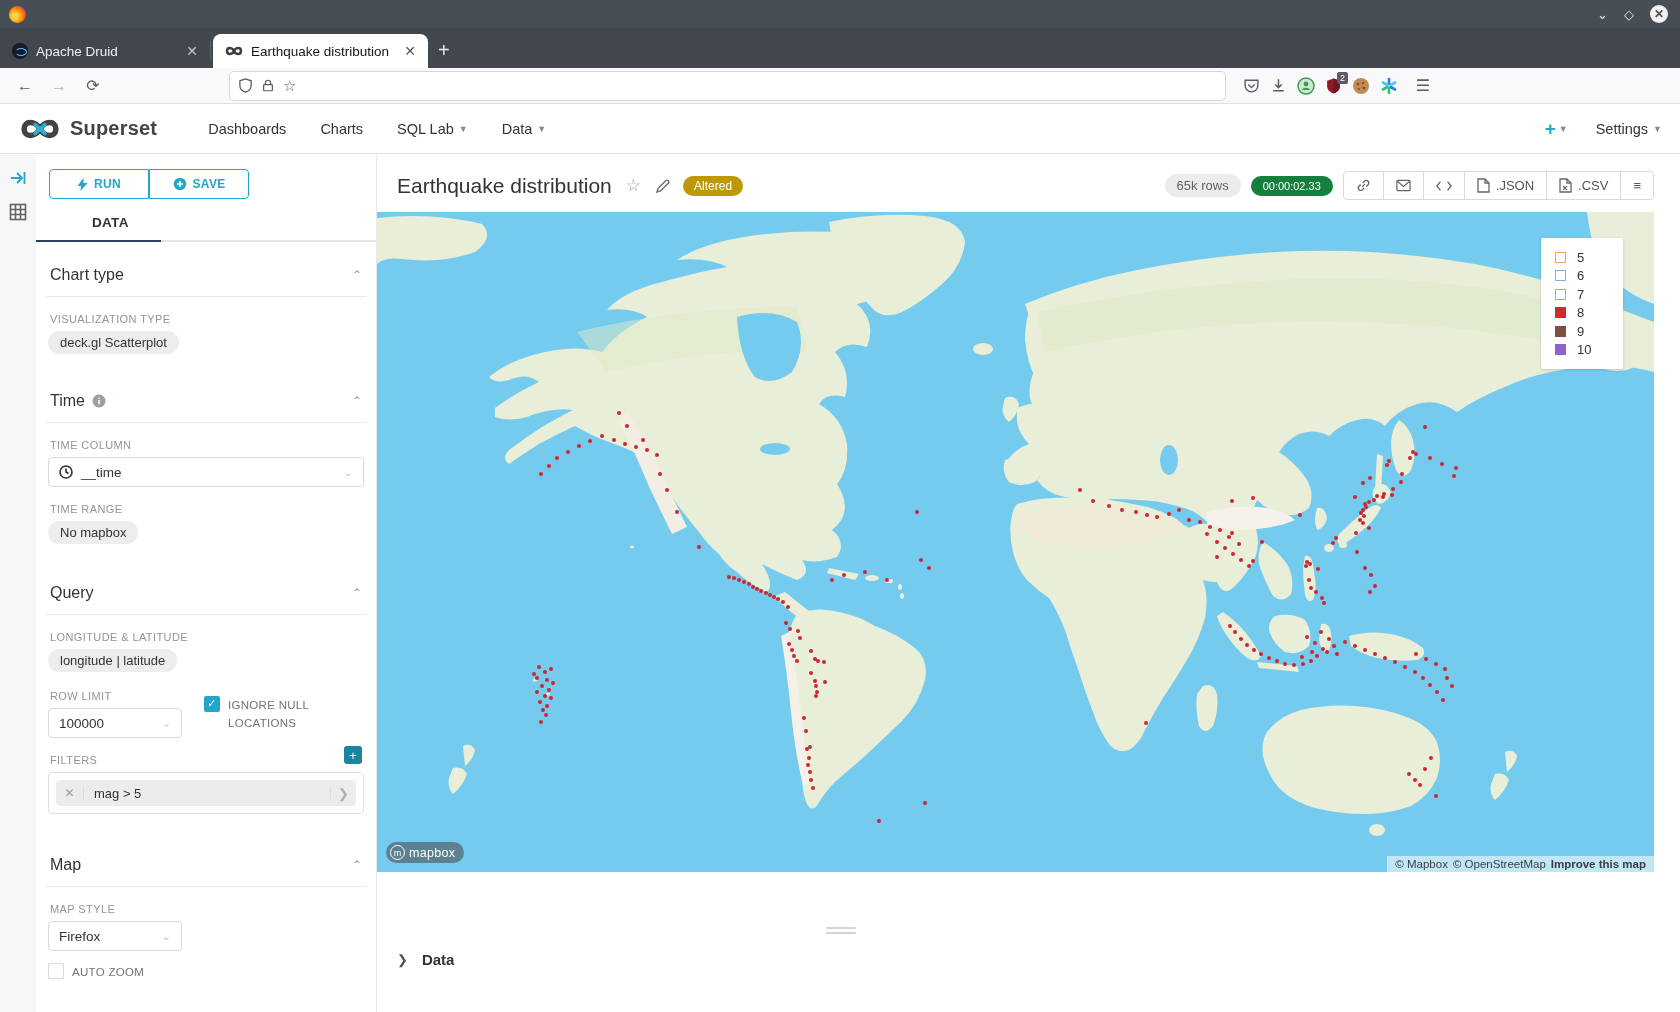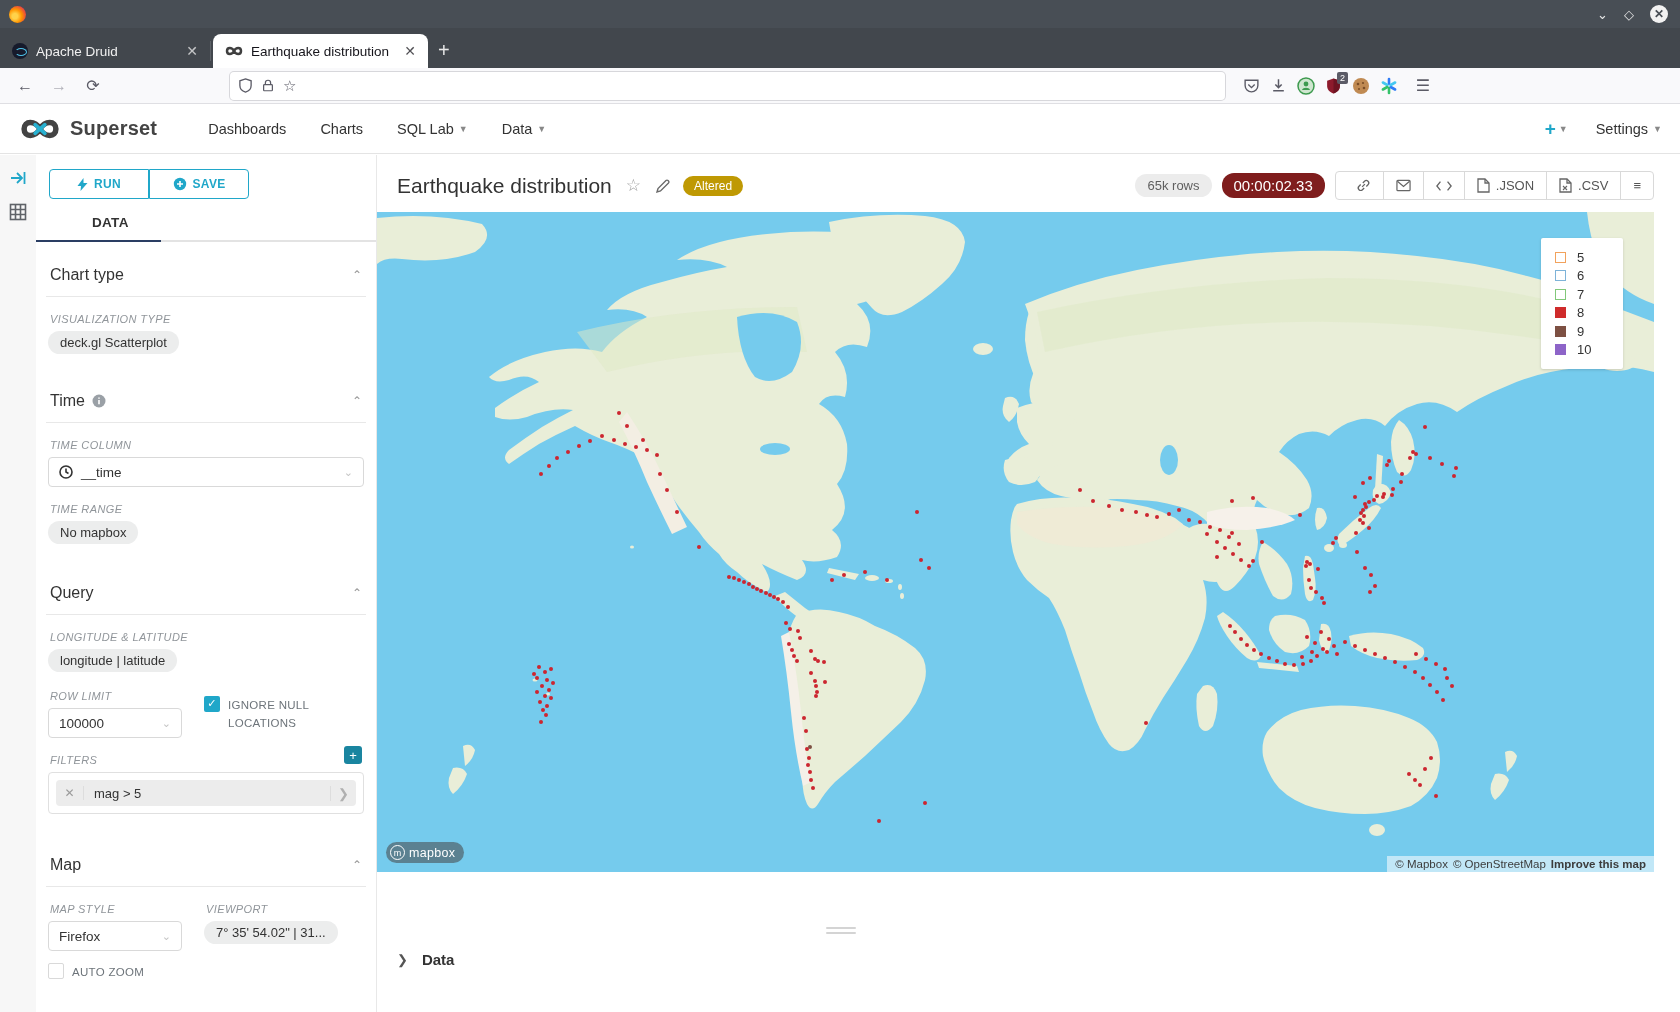--- a/index.html
+++ b/index.html
@@ -63,21 +63,21 @@
   .btn-o { flex:1; height:30px; border:1.5px solid #20a7c9; color:#20a7c9; font-size:12px; font-weight:bold; letter-spacing:.3px; display:flex; align-items:center; justify-content:center; gap:6px; background:#fff; }
   .btn-o.left { border-radius:4px 0 0 4px; border-right-width:.75px; }
   .btn-o.right { border-radius:0 4px 4px 0; border-left-width:.75px; }
   .data-tab { margin-top:16px; font-size:13.5px; font-weight:bold; color:#333; letter-spacing:.3px; padding-left:44px; }
   .tab-rule { position:relative; height:2px; background:#e3e3e3; margin:10px -12px 0 -12px; }
   .tab-rule .ind { position:absolute; left:0; top:0; width:125px; height:2px; background:#2a3e63; }
   .section { padding-top:18px; }
   .sec-head { display:flex; align-items:center; font-size:16px; color:#333; padding:6px 2px 12px 2px; }
   .sec-head .chev { margin-left:auto; color:#999; font-size:12px; }
   .sec-rule { height:1px; background:#e8e8e8; margin:0 -2px; }
-  .fld-label { font-size:11px; color:#90959a; letter-spacing:.4px; margin:16px 0 6px 2px;font-style:italic; }
+  .fld-label { font-size:11px; color:#90959a; letter-spacing:.4px; margin:16px 0 6px 2px; }
   .pill { display:inline-block; background:#eceded; border-radius:12px; padding:4px 12px; font-size:13px; color:#333; }
   .select { height:30px; border:1px solid #d9d9d9; border-radius:4px; background:#fff; display:flex; align-items:center; padding:0 10px; font-size:13.5px; color:#333; gap:8px; }
   .select .chev { margin-left:auto; color:#c4c4c4; font-size:11px; }
   .w134 { width:134px; }
   .two-col { display:flex; }
   .col-r { margin-left:22px; }
   .checkbox { width:16px; height:16px; border-radius:2px; flex:none; }
   .checkbox.on { background:#20a7c9; color:#fff; font-size:11px; display:flex; align-items:center; justify-content:center; }
   .checkbox.off { background:#fff; border:1px solid #d9d9d9; }
   .chk-row { display:flex; gap:8px; font-size:11.5px; color:#6d747a; letter-spacing:.3px; line-height:1.6; }
@@ -89,22 +89,22 @@
   .fp-text { flex:1; padding:0 10px; font-size:13px; color:#333; }
   .fp-arrow { width:26px; text-align:center; color:#b0b0b0; font-size:13px; border-left:1px solid #ddd; }
 
   
   .chart-head { display:flex; align-items:center; padding:16px 26px 12px 20px; }
   .chart-title { font-size:21px; color:#333; }
   .hd-ico { color:#a0a0a0; font-size:17px; margin-left:14px; }
   .badge-altered { margin-left:12px; background:#bf9903; color:#fff; font-size:12px; padding:3px 11px; border-radius:11px; }
   .hd-right { margin-left:auto; display:flex; align-items:center; gap:10px; }
   .pill-rows { background:#ececec; color:#5f5f5f; font-size:13px; padding:4px 12px; border-radius:12px; }
-  .pill-timer { background:#7f1d1d; color:#fff; font-size:15px; padding:4px 12px; border-radius:12px; }
-  .btn-group { display:flex; border:1px solid #d9d9d9; border-radius:4px; overflow:hidden; background:#fff;padding-left:8px; }
+  .pill-timer { background:#15803d; color:#fff; font-size:11px; padding:4px 12px; border-radius:12px; }
+  .btn-group { display:flex; border:1px solid #d9d9d9; border-radius:4px; overflow:hidden; background:#fff; }
   .bg-item { padding:6px 12px; border-left:1px solid #d9d9d9; color:#555; font-size:13px; display:flex; align-items:center; gap:6px; }
   .bg-item:first-child { border-left:none; }
 
   
   .map { position:relative; width:1277px; height:660px; background:#75cbed; overflow:hidden; }
   .map svg.land { position:absolute; inset:0; }
   .dot { position:absolute; width:4px; height:4px; border-radius:50%; }
   .legend { position:absolute; top:26px; right:31px; width:82px; background:#fff; border-radius:2px; box-shadow:0 1px 3px rgba(0,0,0,.15); padding:10px 0 10px 14px; }
   .lg-row { display:flex; align-items:center; gap:11px; height:18.5px; }
   .lg-sq { width:11px; height:11px; flex:none; }
@@ -357,24 +357,20 @@
           <div>
             <div class="fld-label">MAP STYLE</div>
             <div class="select w134">
               <span>Firefox</span>
               <span class="chev">⌄</span>
             </div>
             <div class="chk-row" style="margin-top:12px;">
               <span class="checkbox off"></span>
               <span>AUTO ZOOM</span>
             </div>
-          </div>
-          <div class="col-r">
-            <div class="fld-label">VIEWPORT</div>
-            <span class="pill">7° 35' 54.02" | 31...</span>
           </div>
         </div>
       </div>
 
       <div class="section" style="margin-top:14px;">
         
       </div>
     </div>
 
     <div class="main">

